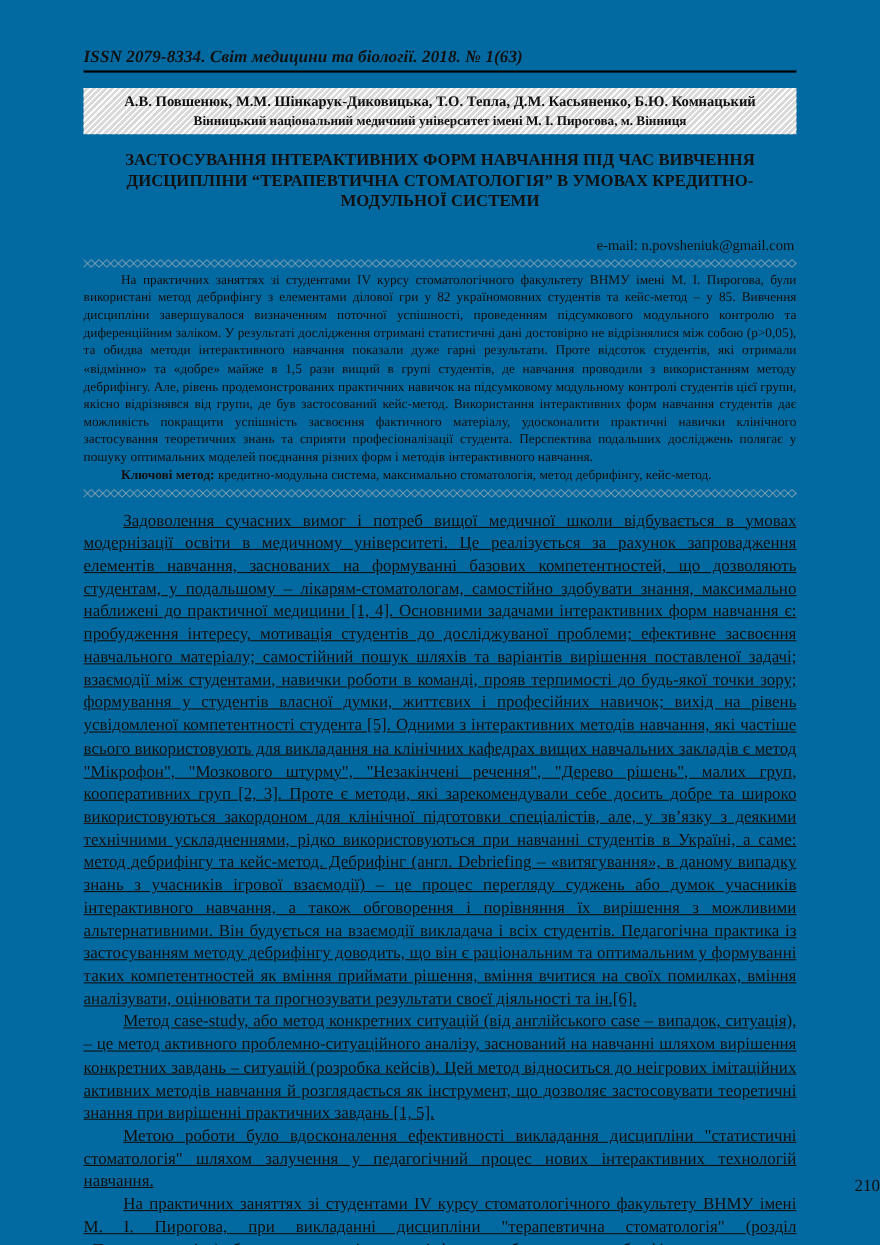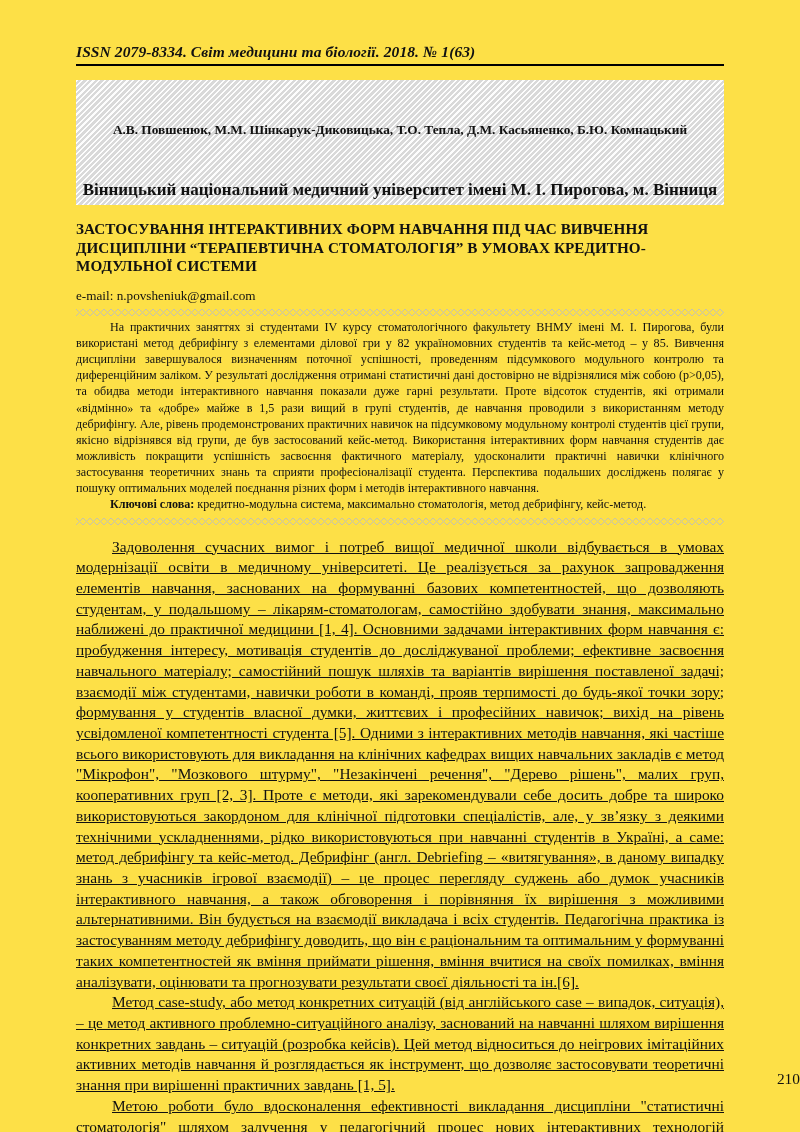--- a/index.html
+++ b/index.html
@@ -11,21 +11,21 @@
   body {
     font-family: "Liberation Serif", "DejaVu Serif", serif;
     color: #111111;
     -webkit-font-smoothing: antialiased;
   }
   .page {
     position: relative;
     width: 800px;
     height: 1132px;
     margin: 0 auto;
-    background: #fde047;
+    background: #0369a1;
     box-sizing: border-box;
     padding: 0;
     overflow: hidden;
   }
   .content {
     position: absolute;
     left: 76px;
     top: 0;
     width: 648px;
   }
@@ -64,37 +64,38 @@
     line-height: 1.38;
     text-align: center;
     background-color: #d9d9d9;
     background-image:
       repeating-linear-gradient(135deg,
         rgba(255,255,255,0.95) 0px,
         rgba(255,255,255,0.95) 1.5px,
         rgba(150,150,150,0.0) 1.5px,
         rgba(150,150,150,0.0) 4px);
   }
-  .authors-band .line { white-space: nowrap; margin-top: 38px; }
-  .authors-band .affil { font-size: 17px; }
+  .authors-band .line { white-space: nowrap; }
+  .authors-band .affil { font-size: 12px; }
 
   
   .title {
     margin-top: 15px;
     font-weight: bold;
     font-size: 15.2px;
     line-height: 1.22;
+    text-align: center;
     text-transform: uppercase;
     letter-spacing: 0.05px;
   }
 
   
   .email {
-    margin-top: 12px;
-    text-align: left;
+    margin-top: 22px;
+    text-align: right;
     font-size: 13.2px;
     padding-right: 2px;
   }
 
   
   .wave {
     height: 7px;
     margin: 5px 0 3px 0;
     background-repeat: repeat-x;
     background-size: 7px 7px;
@@ -164,21 +165,21 @@
     </div>
 
     <div class="title">ЗАСТОСУВАННЯ ІНТЕРАКТИВНИХ ФОРМ НАВЧАННЯ ПІД ЧАС ВИВЧЕННЯ ДИСЦИПЛІНИ “ТЕРАПЕВТИЧНА СТОМАТОЛОГІЯ” В УМОВАХ КРЕДИТНО-МОДУЛЬНОЇ СИСТЕМИ</div>
 
     <div class="email">e-mail: n.povsheniuk@gmail.com</div>
 
     <div class="wave"></div>
 
     <div class="abstract">
       <p>На практичних заняттях зі студентами IV курсу стоматологічного факультету ВНМУ імені М. І. Пирогова, були використані метод дебрифінгу з елементами ділової гри у 82 україномовних студентів та кейс-метод – у 85. Вивчення дисципліни завершувалося визначенням поточної успішності, проведенням підсумкового модульного контролю та диференційним заліком. У результаті дослідження отримані статистичні дані достовірно не відрізнялися між собою (р&gt;0,05), та обидва методи інтерактивного навчання показали дуже гарні результати. Проте відсоток студентів, які отримали «відмінно» та «добре» майже в 1,5 рази вищий в групі студентів, де навчання проводили з використанням методу дебрифінгу. Але, рівень продемонстрованих практичних навичок на підсумковому модульному контролі студентів цієї групи, якісно відрізнявся від групи, де був застосований кейс-метод. Використання інтерактивних форм навчання студентів дає можливість покращити успішність засвоєння фактичного матеріалу, удосконалити практичні навички клінічного застосування теоретичних знань та сприяти професіоналізації студента. Перспектива подальших досліджень полягає у пошуку оптимальних моделей поєднання різних форм і методів інтерактивного навчання.</p>
-      <p class="keywords"><b>Ключові слова:</b> <span>кредитно-модульна система, максимально стоматологія, метод дебрифінгу, кейс-метод.</span></p>
+      <p class="keywords"><b>Ключові метод:</b> <span>кредитно-модульна система, максимально стоматологія, метод дебрифінгу, кейс-метод.</span></p>
     </div>
 
     <div class="wave"></div>
 
     <div class="body">
       <p>Задоволення сучасних вимог і потреб вищої медичної школи відбувається в умовах модернізації освіти в медичному університеті. Це реалізується за рахунок запровадження елементів навчання, заснованих на формуванні базових компетентностей, що дозволяють студентам, у подальшому – лікарям-стоматологам, самостійно здобувати знання, максимально наближені до практичної медицини [1, 4]. Основними задачами інтерактивних форм навчання є: пробудження інтересу, мотивація студентів до досліджуваної проблеми; ефективне засвоєння навчального матеріалу; самостійний пошук шляхів та варіантів вирішення поставленої задачі; взаємодії між студентами, навички роботи в команді, прояв терпимості до будь-якої точки зору; формування у студентів власної думки, життєвих і професійних навичок; вихід на рівень усвідомленої компетентності студента [5]. Одними з інтерактивних методів навчання, які частіше всього використовують для викладання на клінічних кафедрах вищих навчальних закладів є метод "Мікрофон", "Мозкового штурму", "Незакінчені речення", "Дерево рішень", малих груп, кооперативних груп [2, 3]. Проте є методи, які зарекомендували себе досить добре та широко використовуються закордоном для клінічної підготовки спеціалістів, але, у зв’язку з деякими технічними ускладненнями, рідко використовуються при навчанні студентів в Україні, а саме: метод дебрифінгу та кейс-метод. Дебрифінг (англ. Debriefing – «витягування», в даному випадку знань з учасників ігрової взаємодії) – це процес перегляду суджень або думок учасників інтерактивного навчання, а також обговорення і порівняння їх вирішення з можливими альтернативними. Він будується на взаємодії викладача і всіх студентів. Педагогічна практика із застосуванням методу дебрифінгу доводить, що він є раціональним та оптимальним у формуванні таких компетентностей як вміння приймати рішення, вміння вчитися на своїх помилках, вміння аналізувати, оцінювати та прогнозувати результати своєї діяльності та ін.[6].</p>
       <p>Метод case-study, або метод конкретних ситуацій (від англійського case – випадок, ситуація), – це метод активного проблемно-ситуаційного аналізу, заснований на навчанні шляхом вирішення конкретних завдань – ситуацій (розробка кейсів). Цей метод відноситься до неігрових імітаційних активних методів навчання й розглядається як інструмент, що дозволяє застосовувати теоретичні знання при вирішенні практичних завдань [1, 5].</p>
       <p>Метою роботи було вдосконалення ефективності викладання дисципліни "статистичні стоматологія" шляхом залучення у педагогічний процес нових інтерактивних технологій навчання.</p>
       <p>На практичних заняттях зі студентами IV курсу стоматологічного факультету ВНМУ імені М. І. Пирогова, при викладанні дисципліни "терапевтична стоматологія" (розділ «Пародонтологія»), були використані наступні форми роботи: метод дебрифінгу з елементами ділової гри у 7 груп  та в інших 7 групах - кейс-метод. Відповідно основну групу, де використовували метод дебрифінгу, склали 82 україномовних студента, в групі порівняння, де використовували для навчання кейс-метод, було 85 україномовних студентів. Використовуючи дебрифінг викладач стимулює всіх студентів до</p>
     </div>

